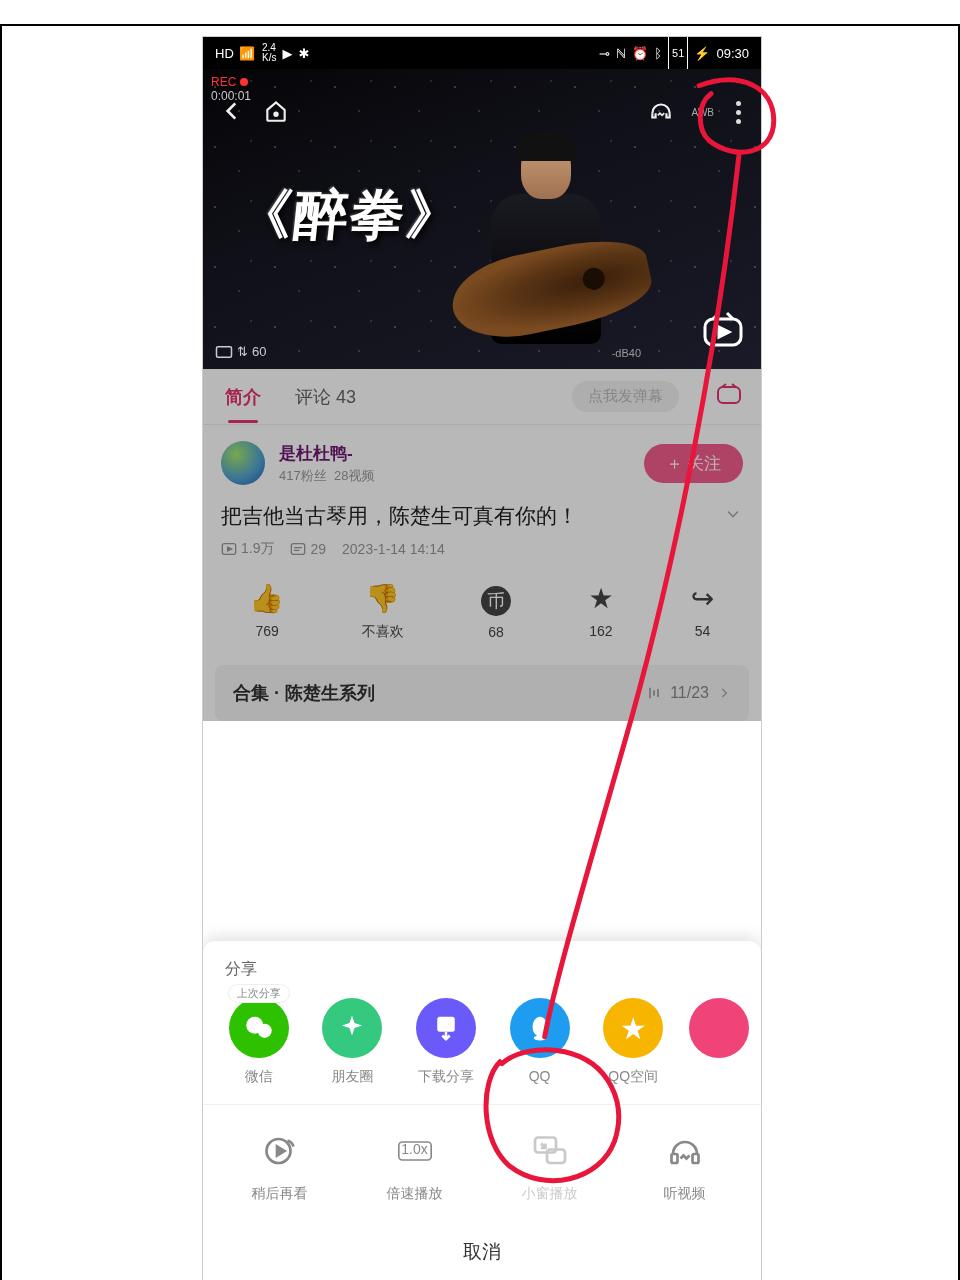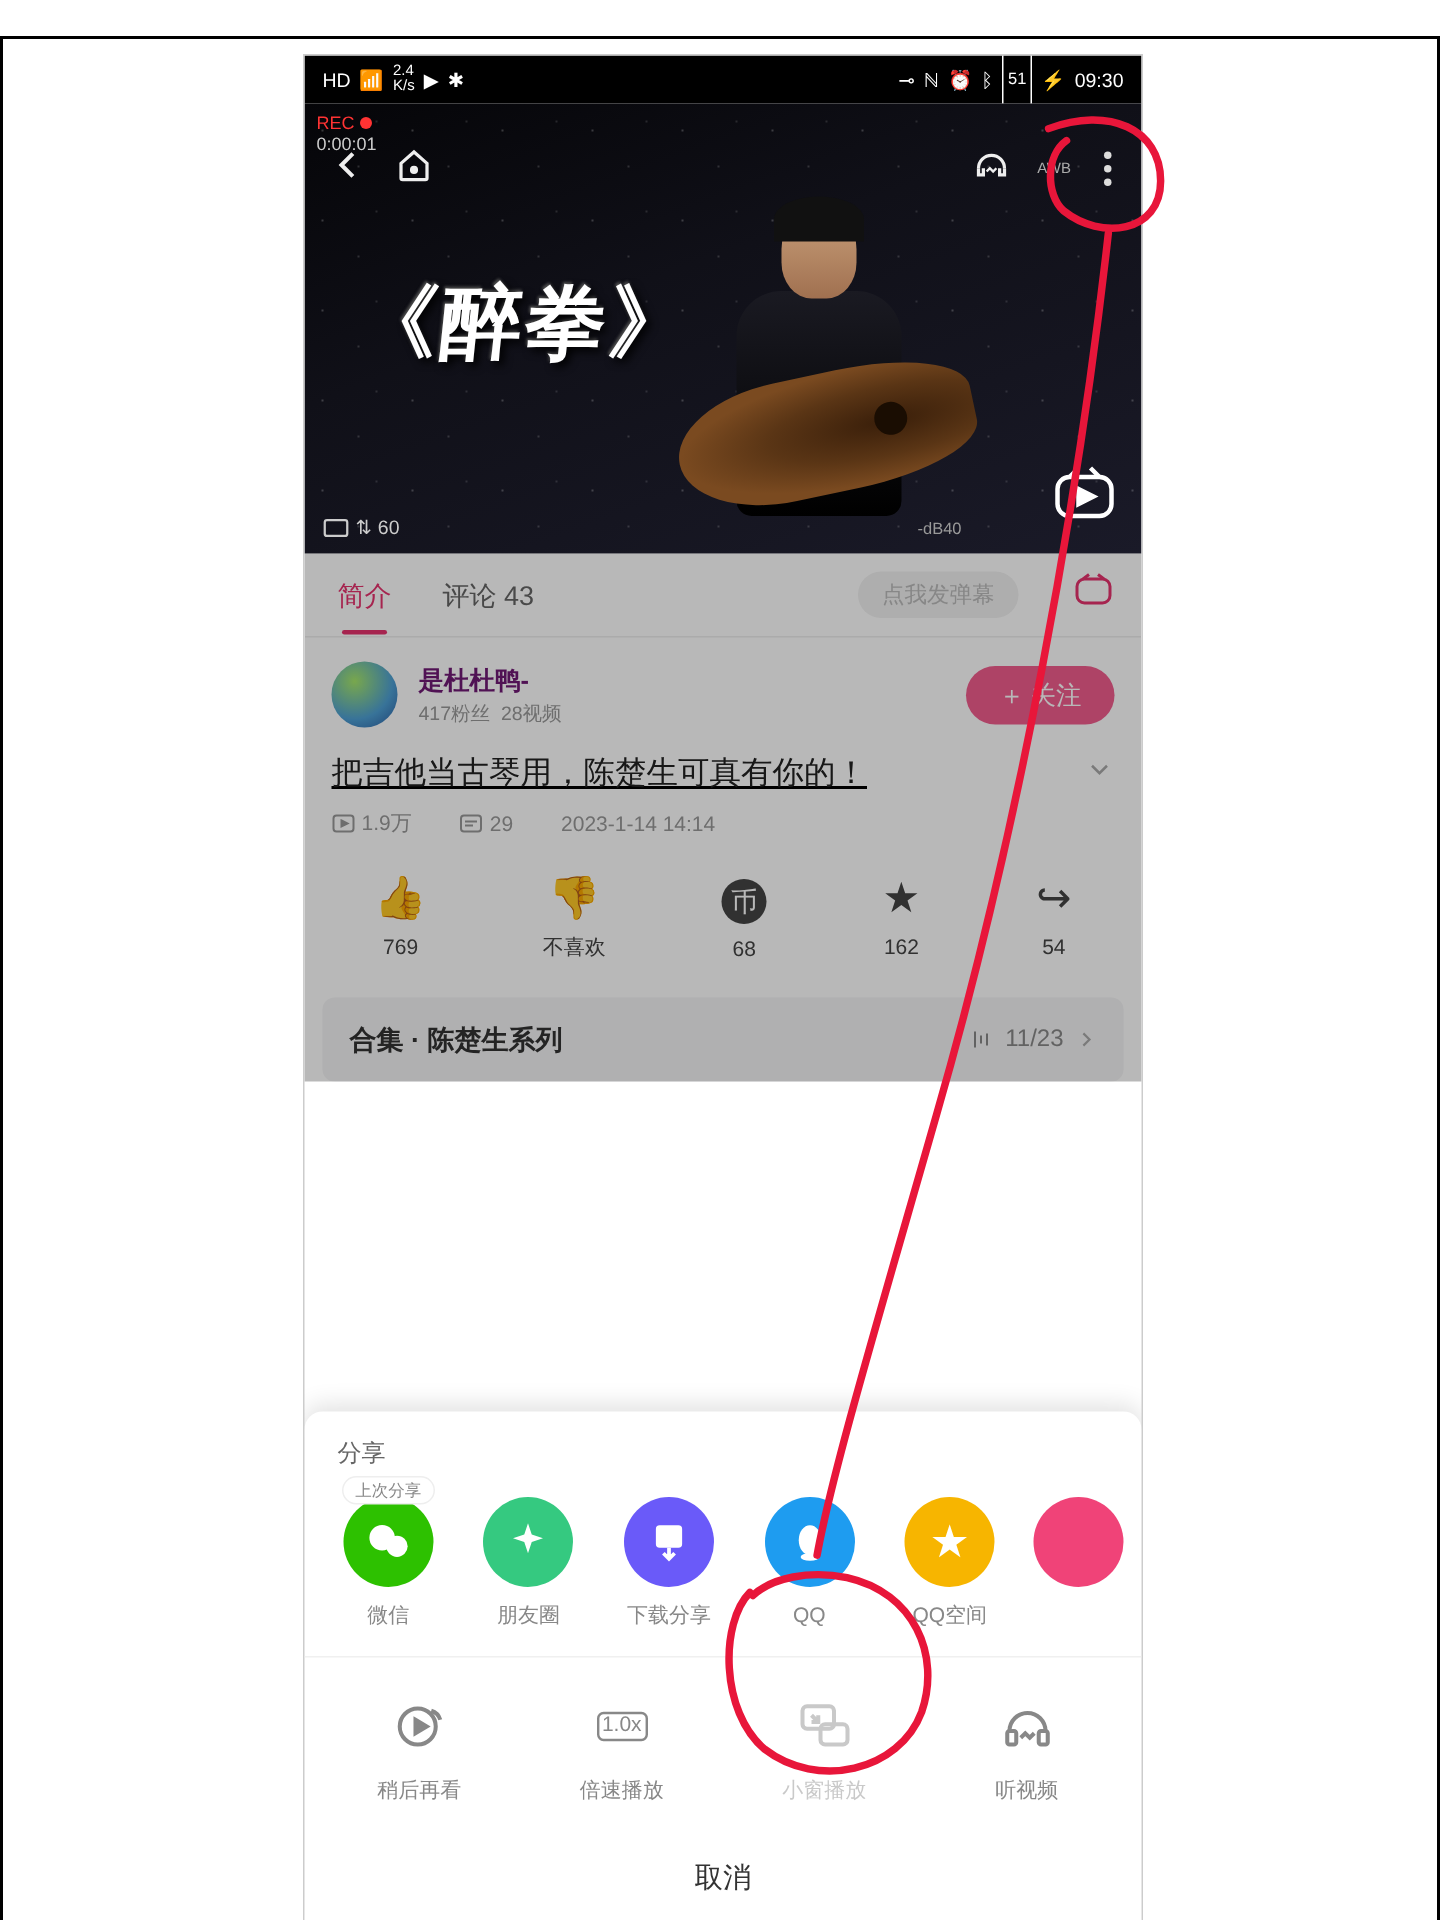--- a/index.html
+++ b/index.html
@@ -33,39 +33,39 @@
   .tv-play { position:absolute; right:14px; bottom:14px; color:#fff; }
   .db-lvl { position:absolute; right:120px; bottom:10px; color:#999; font-size:11px; }
 
   
   .dim-wrap { position:relative; }
   .dim-wrap::after { content:""; position:absolute; inset:0; background:rgba(0,0,0,.28); pointer-events:none; }
 
   
   .tabs-row { display:flex; align-items:center; height:56px; padding:0 18px; gap:26px; border-bottom:1px solid #eee; }
   .tab { font-size:18px; color:#666; padding:14px 4px; }
-  .tab.active { color:#e6336e; font-weight:400; position:relative; }
+  .tab.active { color:#e6336e; font-weight:700; position:relative; }
   .tab.active::after { content:""; position:absolute; left:15%; right:15%; bottom:0; height:3px; background:#e6336e; border-radius:2px; }
   .danmu-input { margin-left:auto; background:#f1f1f1; border-radius:18px; padding:6px 16px; color:#bbb; font-size:15px; }
   .danmu-toggle { margin-left:10px; color:#e6336e; }
 
   
   .uploader-row { display:flex; align-items:center; padding:16px 18px 8px; gap:14px; }
   .avatar { width:44px; height:44px; border-radius:50%; background: radial-gradient(circle at 35% 30%, #a7e86b 0%, #4ea0d4 60%, #2a5aa0 100%); flex-shrink:0; }
   .uploader-name { font-size:17px; color:#701a75;font-weight:bold; }
   .uploader-sub { font-size:13px; color:#999; margin-top:2px; }
   .follow-btn { margin-left:auto; background:#f25d8e; color:#fff; border-radius:20px; padding:8px 22px; font-size:17px; display:flex; align-items:center; gap:4px; }
 
   
-  .vid-title-row { display:flex; align-items:center; padding:8px 18px 6px; gap:10px;text-decoration:underline; }
+  .vid-title-row { display:flex; align-items:center; padding:8px 18px 6px; gap:10px; }
   .vid-title { font-size:21px; color:#222; flex:1; line-height:1.4; }
   .chev-down { color:#aaa; }
 
   
-  .meta-row { display:flex; align-items:center; gap:32px; padding:4px 18px 14px; font-size:14px; color:#999; }
+  .meta-row { display:flex; align-items:center; gap:16px; padding:4px 18px 14px; font-size:14px; color:#999; }
   .meta-row span { display:inline-flex; align-items:center; gap:4px; }
 
   
   .actions-row { display:flex; justify-content:space-around; padding:10px 8px 18px; }
   .act { display:flex; flex-direction:column; align-items:center; gap:8px; color:#444; font-size:14px; }
   .act .ico { font-size:28px; color:#444; }
 
   
   .coll-bar { margin:6px 12px 12px; background:#f4f4f5; border-radius:8px; padding:16px 18px; display:flex; align-items:center; font-size:18px; font-weight:600; color:#333; }
   .coll-bar .r { margin-left:auto; display:flex; align-items:center; gap:8px; color:#888; font-weight:400; font-size:16px; }

